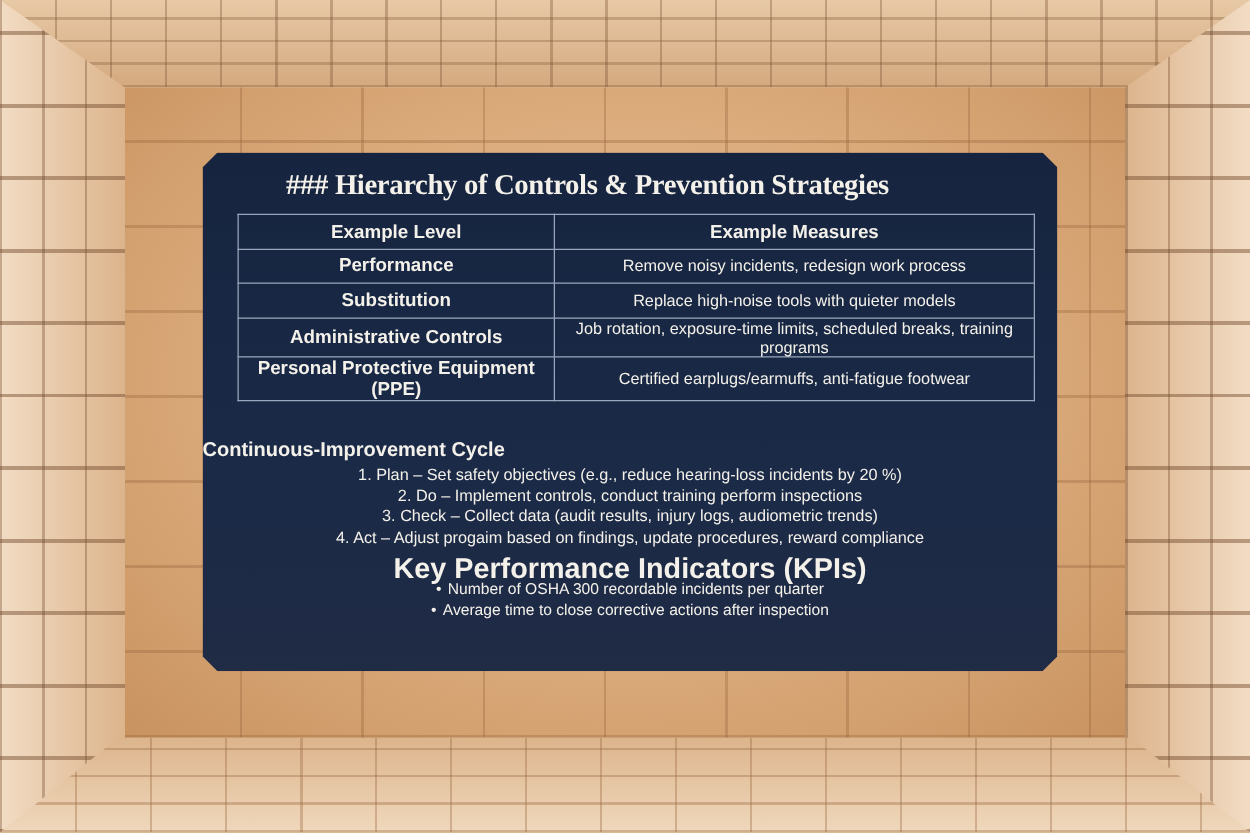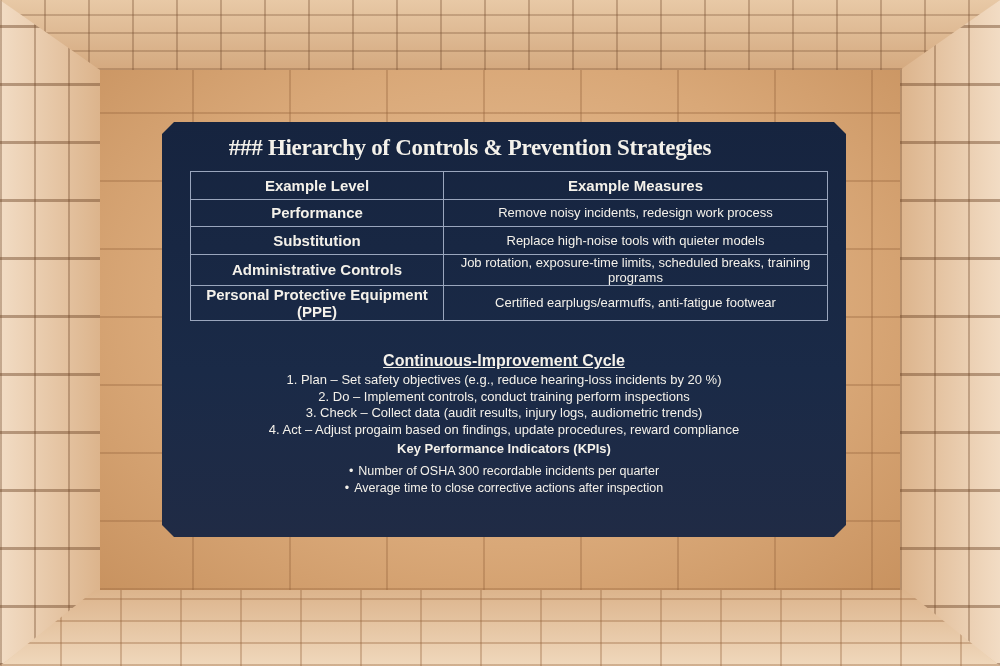--- a/index.html
+++ b/index.html
@@ -44,24 +44,24 @@
     font-family:"Liberation Serif", serif; font-weight:bold; font-size:23px; letter-spacing:-0.3px; }
 
   table.controls { position:absolute; left:28px; top:49px; width:638px; border-collapse:collapse;
     font-family:"Liberation Sans", sans-serif; }
   table.controls td, table.controls th { border:1.5px solid #9aa6bd; height:26.5px; padding:0;
     text-align:center; vertical-align:middle; }
   table.controls th { font-size:15px; font-weight:bold; color:#f4f1ea; }
   .col-level { width:252px; font-size:15px; font-weight:bold; }
   .col-measure { font-size:13px; }
 
-  .cycle-title { position:absolute; left:0; top:230px; width:684px; text-align:center; font-size:16px; font-weight:bold;text-decoration:underline; }
+  .cycle-title { position:absolute; left:0; top:230px; width:684px; font-size:16px; font-weight:bold; }
   .cycle { position:absolute; left:0; top:250px; width:684px; list-style:none; margin:0; padding:0;
     text-align:center; font-size:13px; line-height:16.5px; }
-  .kpi-title { position:absolute; left:0; top:319px; width:684px; text-align:center; font-size:13px; font-weight:bold; }
+  .kpi-title { position:absolute; left:0; top:319px; width:684px; text-align:center; font-size:23px; font-weight:bold; }
   .kpis { position:absolute; left:0; top:341px; width:684px; list-style:none; margin:0; padding:0;
     text-align:center; font-size:12.5px; line-height:16.5px; }
   .bullet { margin-right:5px; }
 </style>
 </head>
 <body>
 
 <div class="room">
   <div class="ceiling"></div>
   <div class="wall-back"></div>

